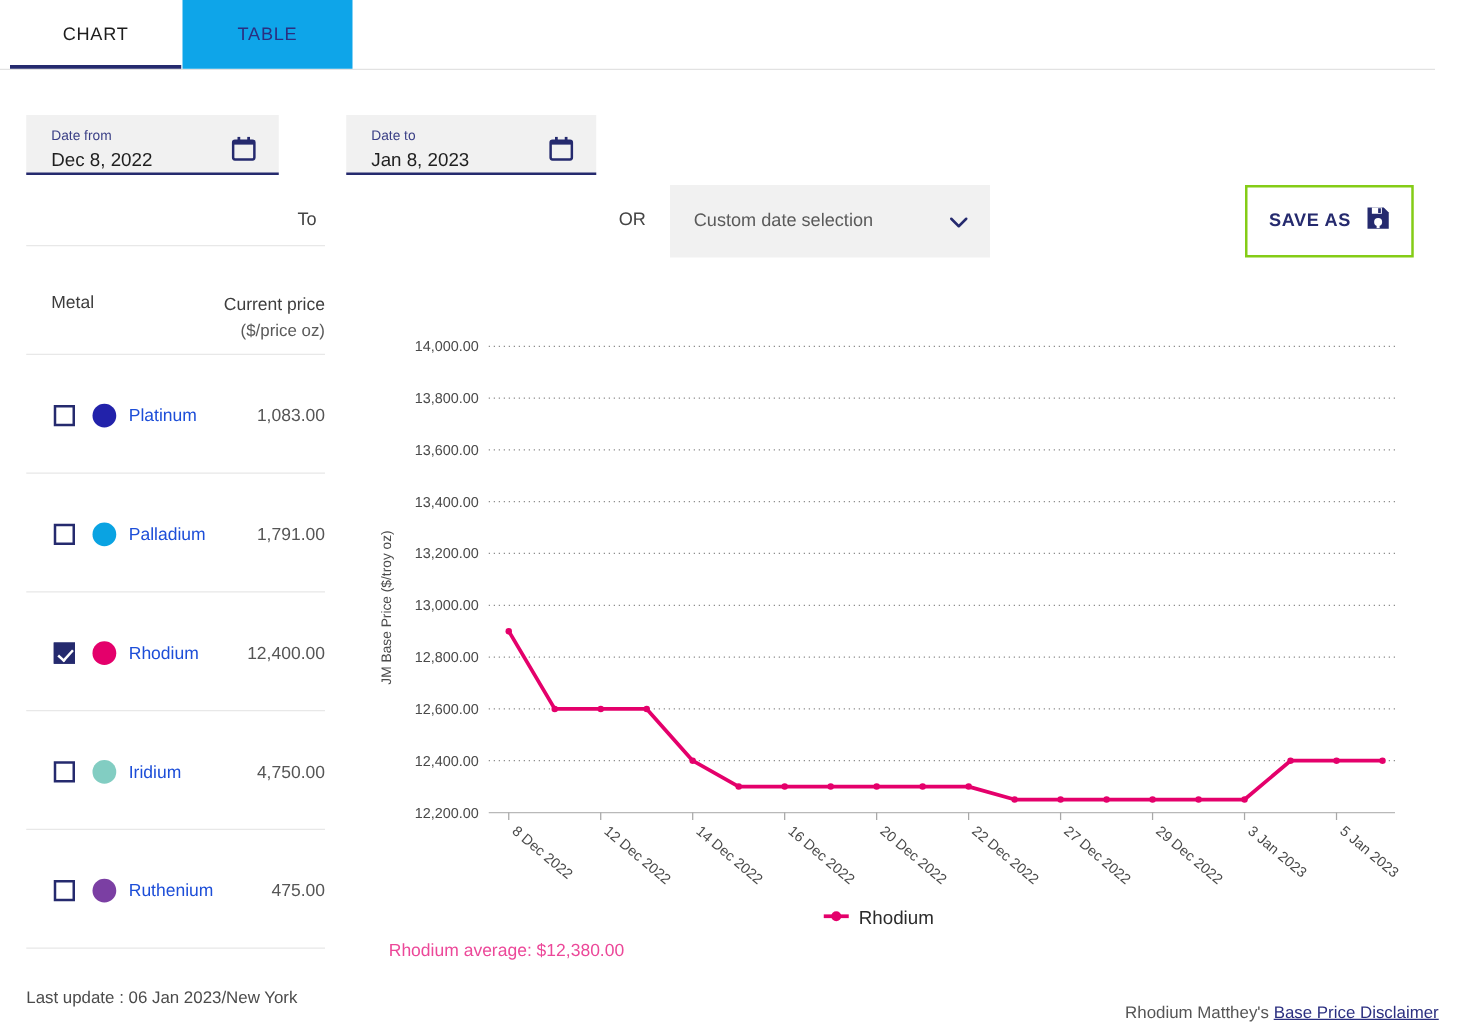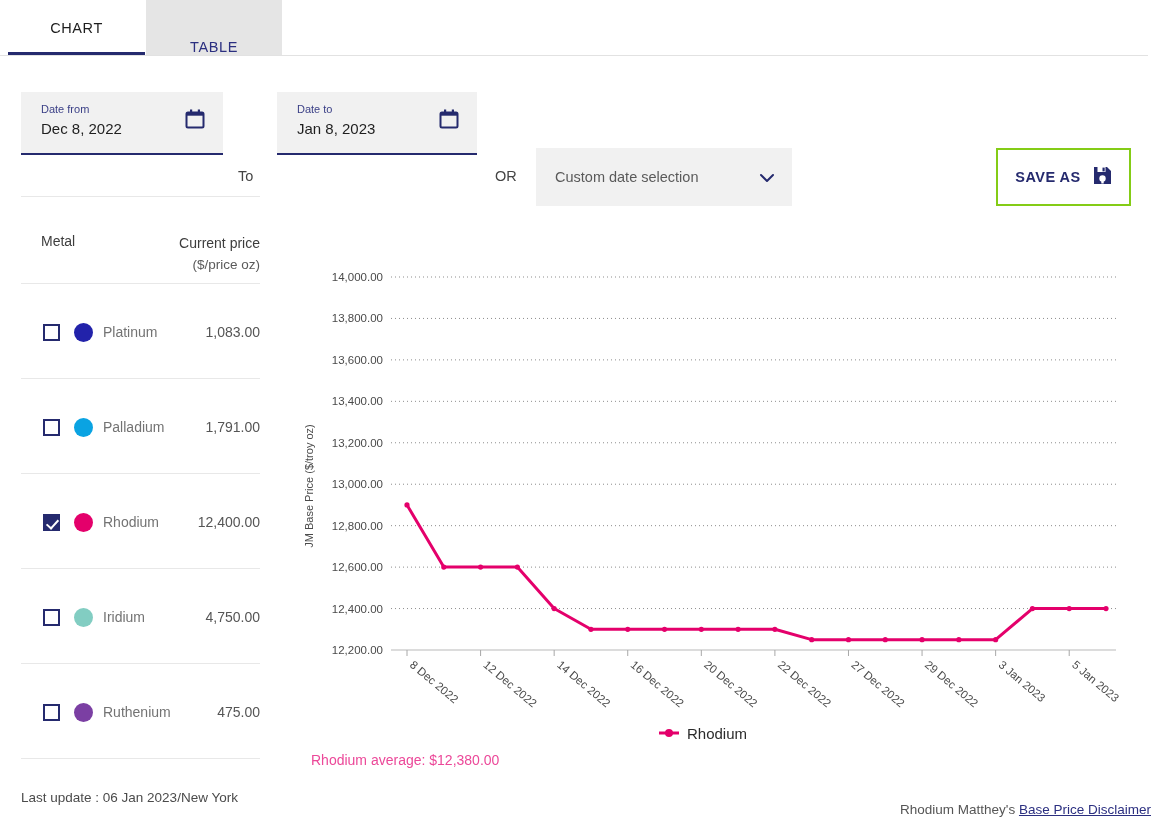--- a/index.html
+++ b/index.html
@@ -27,27 +27,27 @@
     font-size: 14.5px; letter-spacing: 0.6px;
     cursor: pointer; background: transparent;
     border: none; outline: none;
     font-family: "Liberation Sans", sans-serif;
   }
   .tab-chart { left: 8px; width: 137px; color: #1d1d1d; }
   .tab-chart::after {
     content: ""; position: absolute; left: 0; right: 0; bottom: 0;
     height: 3px; background: #252a6e;
   }
-  .tab-table { left: 146px; width: 136px; color: #2b2f80; background: #e5e5e5; align-items: flex-end; }
+  .tab-table { left: 146px; width: 136px; color: #2b2f80; background: #0ea5e9; }
 
   
   .filterbar { position: absolute; left: 0; top: 56px; width: 1172px; height: 112px; }
 
   .datefield {
-    position: absolute; top: 36px; height: 63px;
+    position: absolute; top: 36px; height: 48px;
     background: #f1f1f1;
     border-bottom: 2px solid #252a6e;
   }
   .datefield.from { left: 21px; width: 202px; }
   .datefield.to   { left: 277px; width: 200px; }
   .datefield .lbl {
     position: absolute; left: 20px; top: 11px;
     font-size: 11px; color: #3a3f86;
   }
   .datefield .val {
@@ -113,21 +113,21 @@
   .cb.checked::after {
     content: ""; position: absolute; left: 4px; top: 1px;
     width: 5px; height: 10px;
     border: solid #fff; border-width: 0 2px 2px 0;
     transform: rotate(42deg);
   }
   .dot {
     position: absolute; left: 74px; top: 39px;
     width: 19px; height: 19px; border-radius: 50%;
   }
-  .mname { position: absolute; left: 103px; top: 40px; font-size: 14px; color: #737373; }
+  .mname { position: absolute; left: 103px; top: 40px; font-size: 14px; color: #1d4ed8; }
   .mprice { position: absolute; right: 21px; top: 40px; font-size: 14px; color: #555; }
 
   .last-update {
     position: absolute; left: 21px; top: 790px;
     font-size: 13.5px; color: #4b4b4b;
   }
 
   
   .chartarea { position: absolute; left: 281px; top: 196px; width: 891px; height: 600px; }
   .chartsvg { position: absolute; left: 0; top: 0; }

